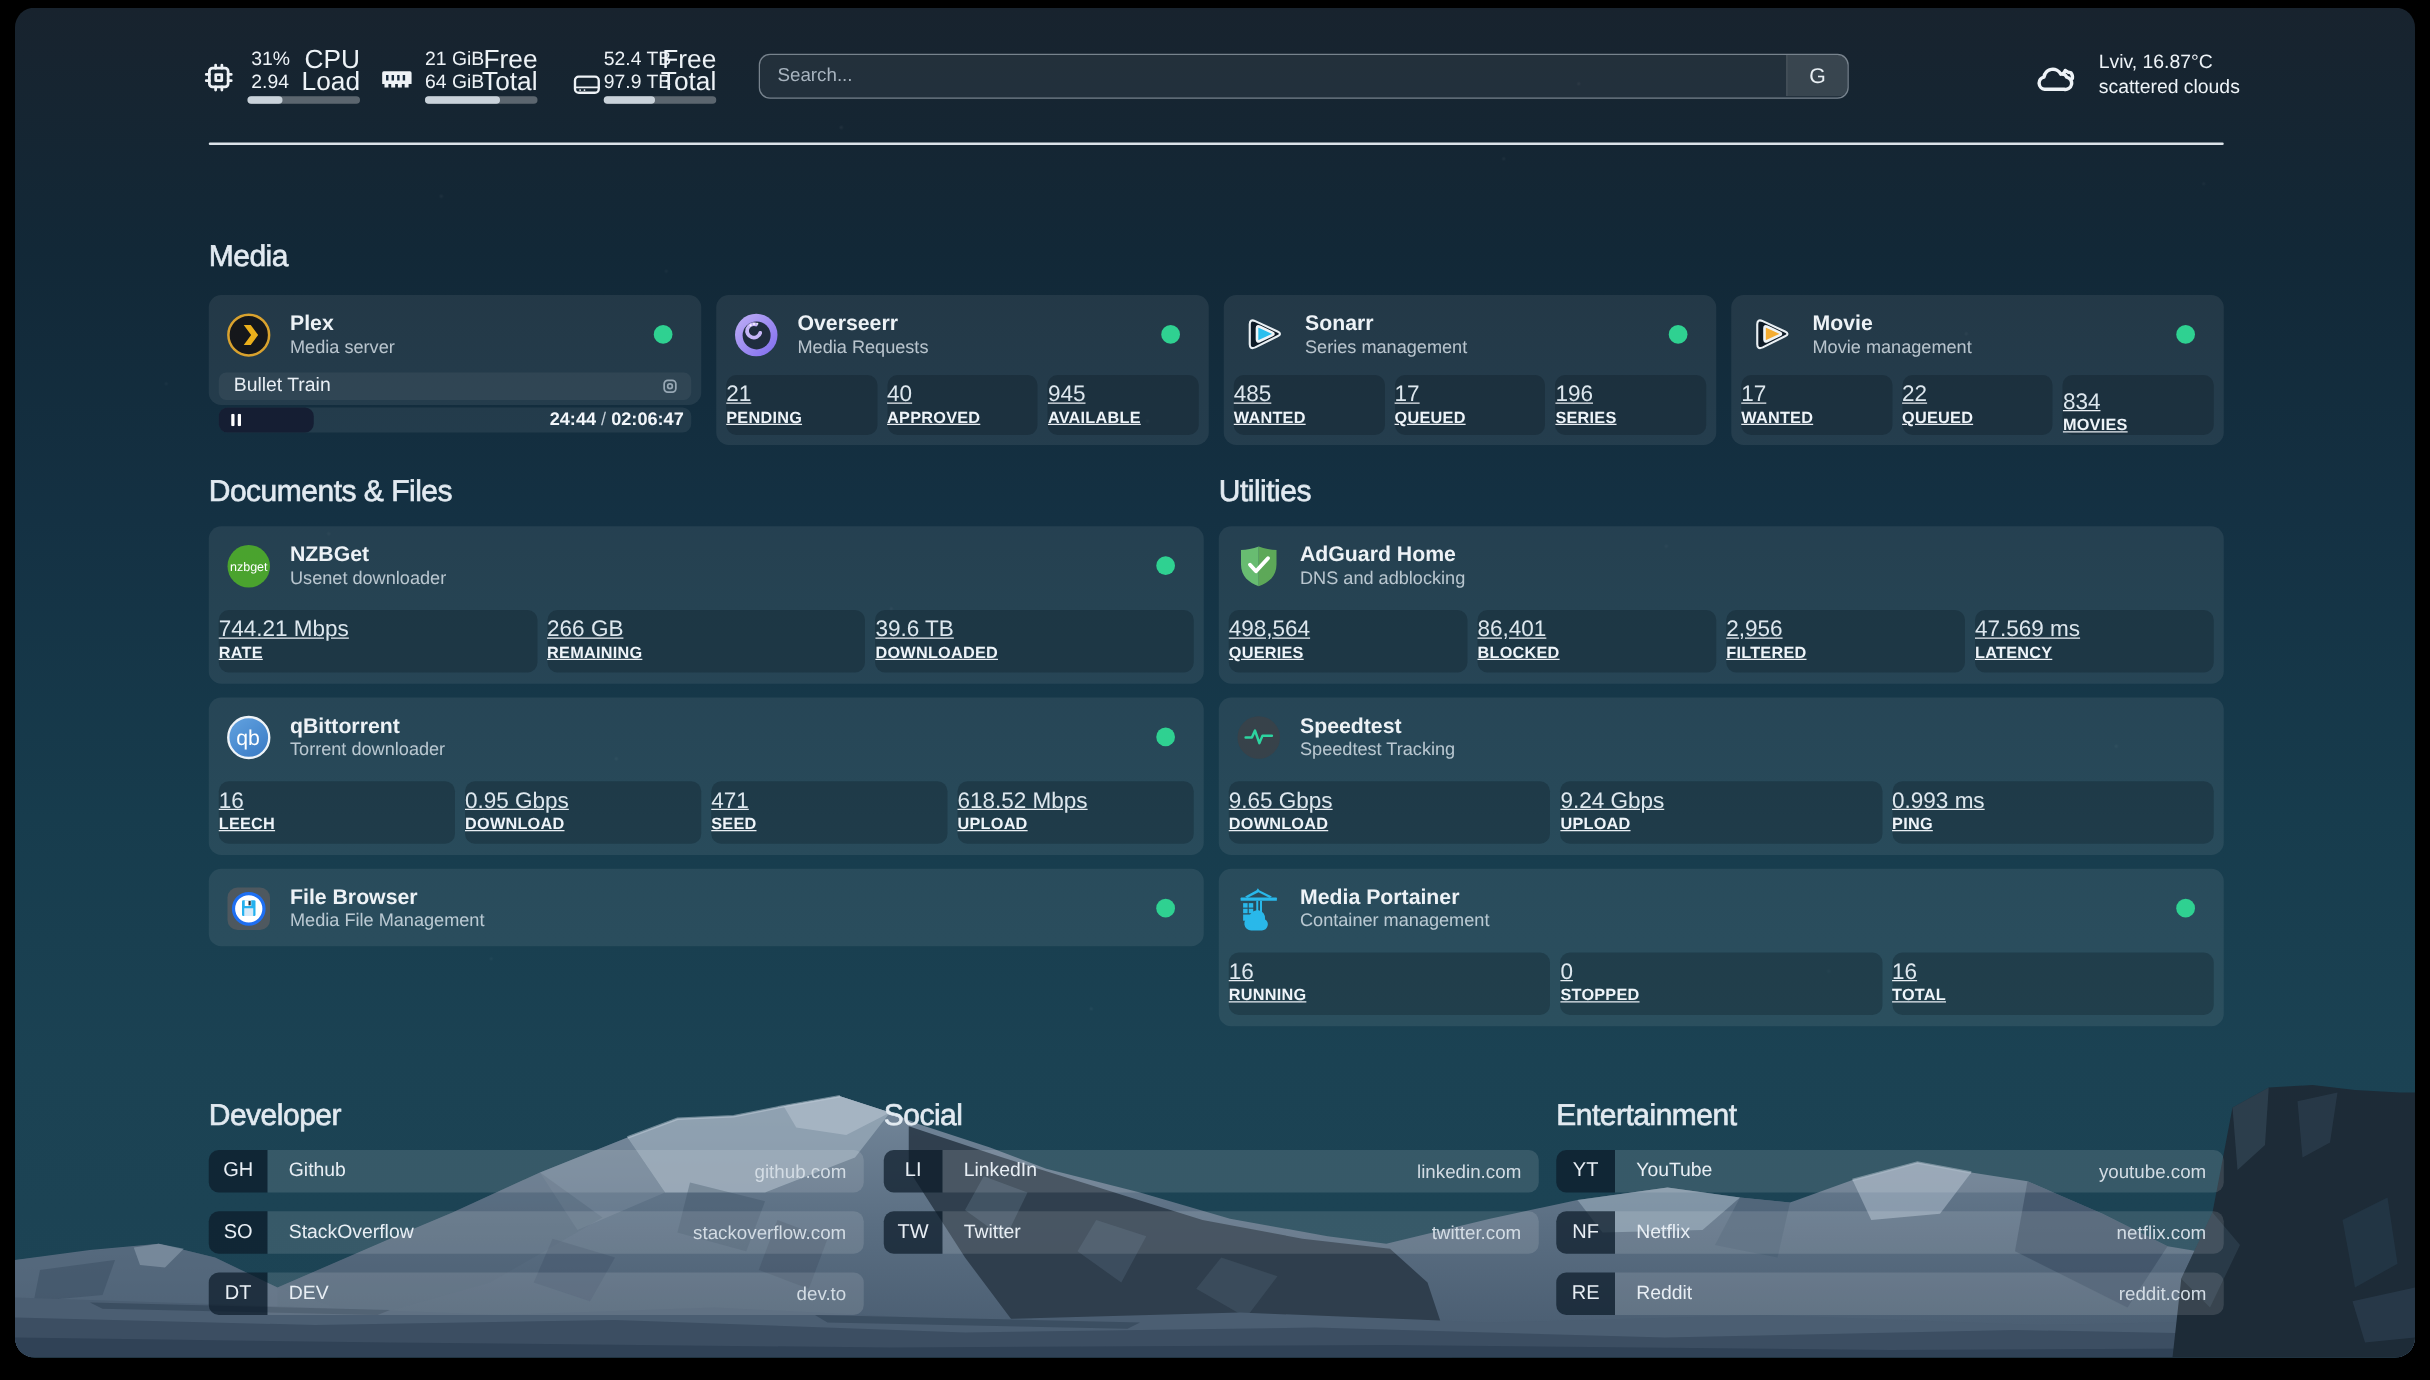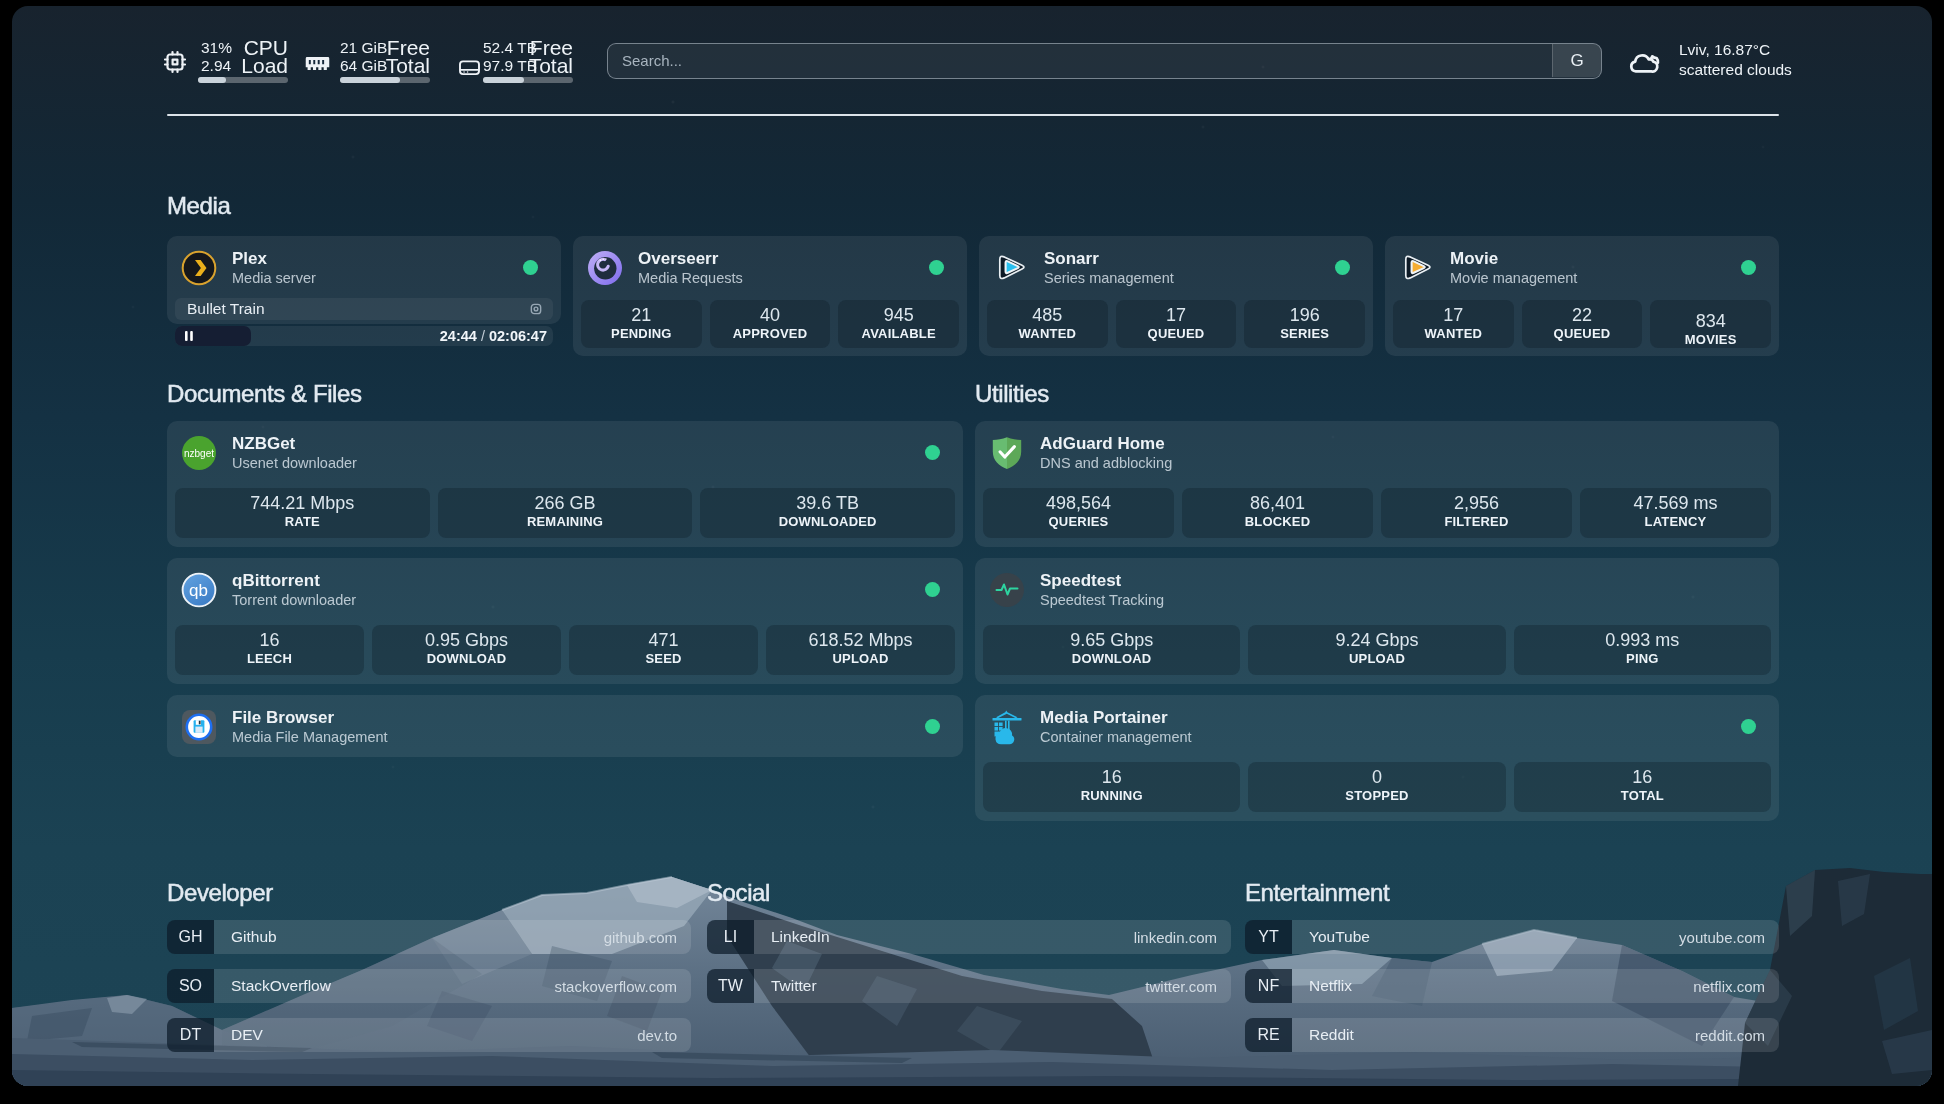--- a/index.html
+++ b/index.html
@@ -22,39 +22,39 @@
   380px 760px 2px rgba(255,255,255,0.08), 860px 800px 2px rgba(255,255,255,0.10), 1450px 770px 2px rgba(255,255,255,0.08),
   1250px 60px 2px rgba(255,255,255,0.10), 1750px 140px 2px rgba(255,255,255,0.08), 120px 300px 2px rgba(255,255,255,0.08);
 }
 
 
 .res-val { position:absolute; font-size:15.5px; line-height:18px; color:#eef3f7; }
 .res-lab { position:absolute; font-size:21px; line-height:18px; color:#eef3f7; text-align:right; }
 .bar { position:absolute; height:6px; border-radius:3px; background:rgba(255,255,255,0.30); }
 .bar>i { display:block; height:6px; border-radius:3px; background:#c9d2da; }
 #search {
-  position:absolute; left:595px; top:37px; width:995px; height:36px;
+  position:absolute; left:595px; top:37px; width:872px; height:36px;
   border:1.5px solid rgba(203,213,223,0.5); border-radius:9px;
   background:rgba(255,255,255,0.055);
 }
 #search .ph { position:absolute; left:14px; top:8px; font-size:15px; color:#a8b4bf; }
 #search .g { position:absolute; right:0; top:0; width:49px; height:33px; line-height:33px; text-align:center; font-size:17px; color:#e9eff4;
   background:rgba(255,255,255,0.10); border-left:1px solid rgba(255,255,255,0.18); border-radius:0 7px 7px 0; }
 #divider { position:absolute; left:155px; top:108px; width:1612px; height:2px; background:rgba(236,242,248,0.93); border-radius:1px; }
 
 
 .h2 { position:absolute; font-size:24px; font-weight:500; color:#e2eaf1; letter-spacing:-0.4px; -webkit-text-stroke:0.5px #e2eaf1; }
 
 .card { position:absolute; background:rgba(255,255,255,0.075); border-radius:10px; }
 .icon36 { position:absolute; left:14px; top:14px; width:36px; height:36px; }
 .ctitle { position:absolute; left:65px; top:13px; font-size:17px; font-weight:bold; color:#edf2f6; }
 .csub { position:absolute; left:65px; top:34px; font-size:14.5px; color:rgba(235,243,249,0.75); }
 .dot { position:absolute; top:24px; width:15px; height:15px; border-radius:50%; background:#2fd191; }
 .stats { position:absolute; left:8px; right:8px; display:flex; gap:8px; }
-.sbox { flex:1; background:rgba(5,15,25,0.25); border-radius:8px; text-align:center; }
+.sbox { flex:1; background:rgba(5,15,25,0.25); border-radius:8px; text-align:left;text-decoration:underline; }
 .sval { font-size:18px; color:#dde7ee; }
 .slab { font-size:13px; font-weight:bold; color:#eef4f9; letter-spacing:0.2px; }
 
 
 .bm { position:absolute; height:34px; }
 .bm .ab { position:absolute; left:0; top:0; width:47px; height:34px; background:rgba(13,28,42,0.72); border-radius:8px 0 0 8px; text-align:center; line-height:34px; font-size:16px; color:#e8eef4; }
 .bm .rest { position:absolute; left:47px; right:0; top:0; height:34px; background:rgba(255,255,255,0.12); border-radius:0 8px 8px 0; }
 .bm .nm { position:absolute; left:17px; top:8px; font-size:15.5px; color:#e8eef4; }
 .bm .url { position:absolute; right:14px; top:8.5px; font-size:15px; color:#d3dce4; }
 </style>

